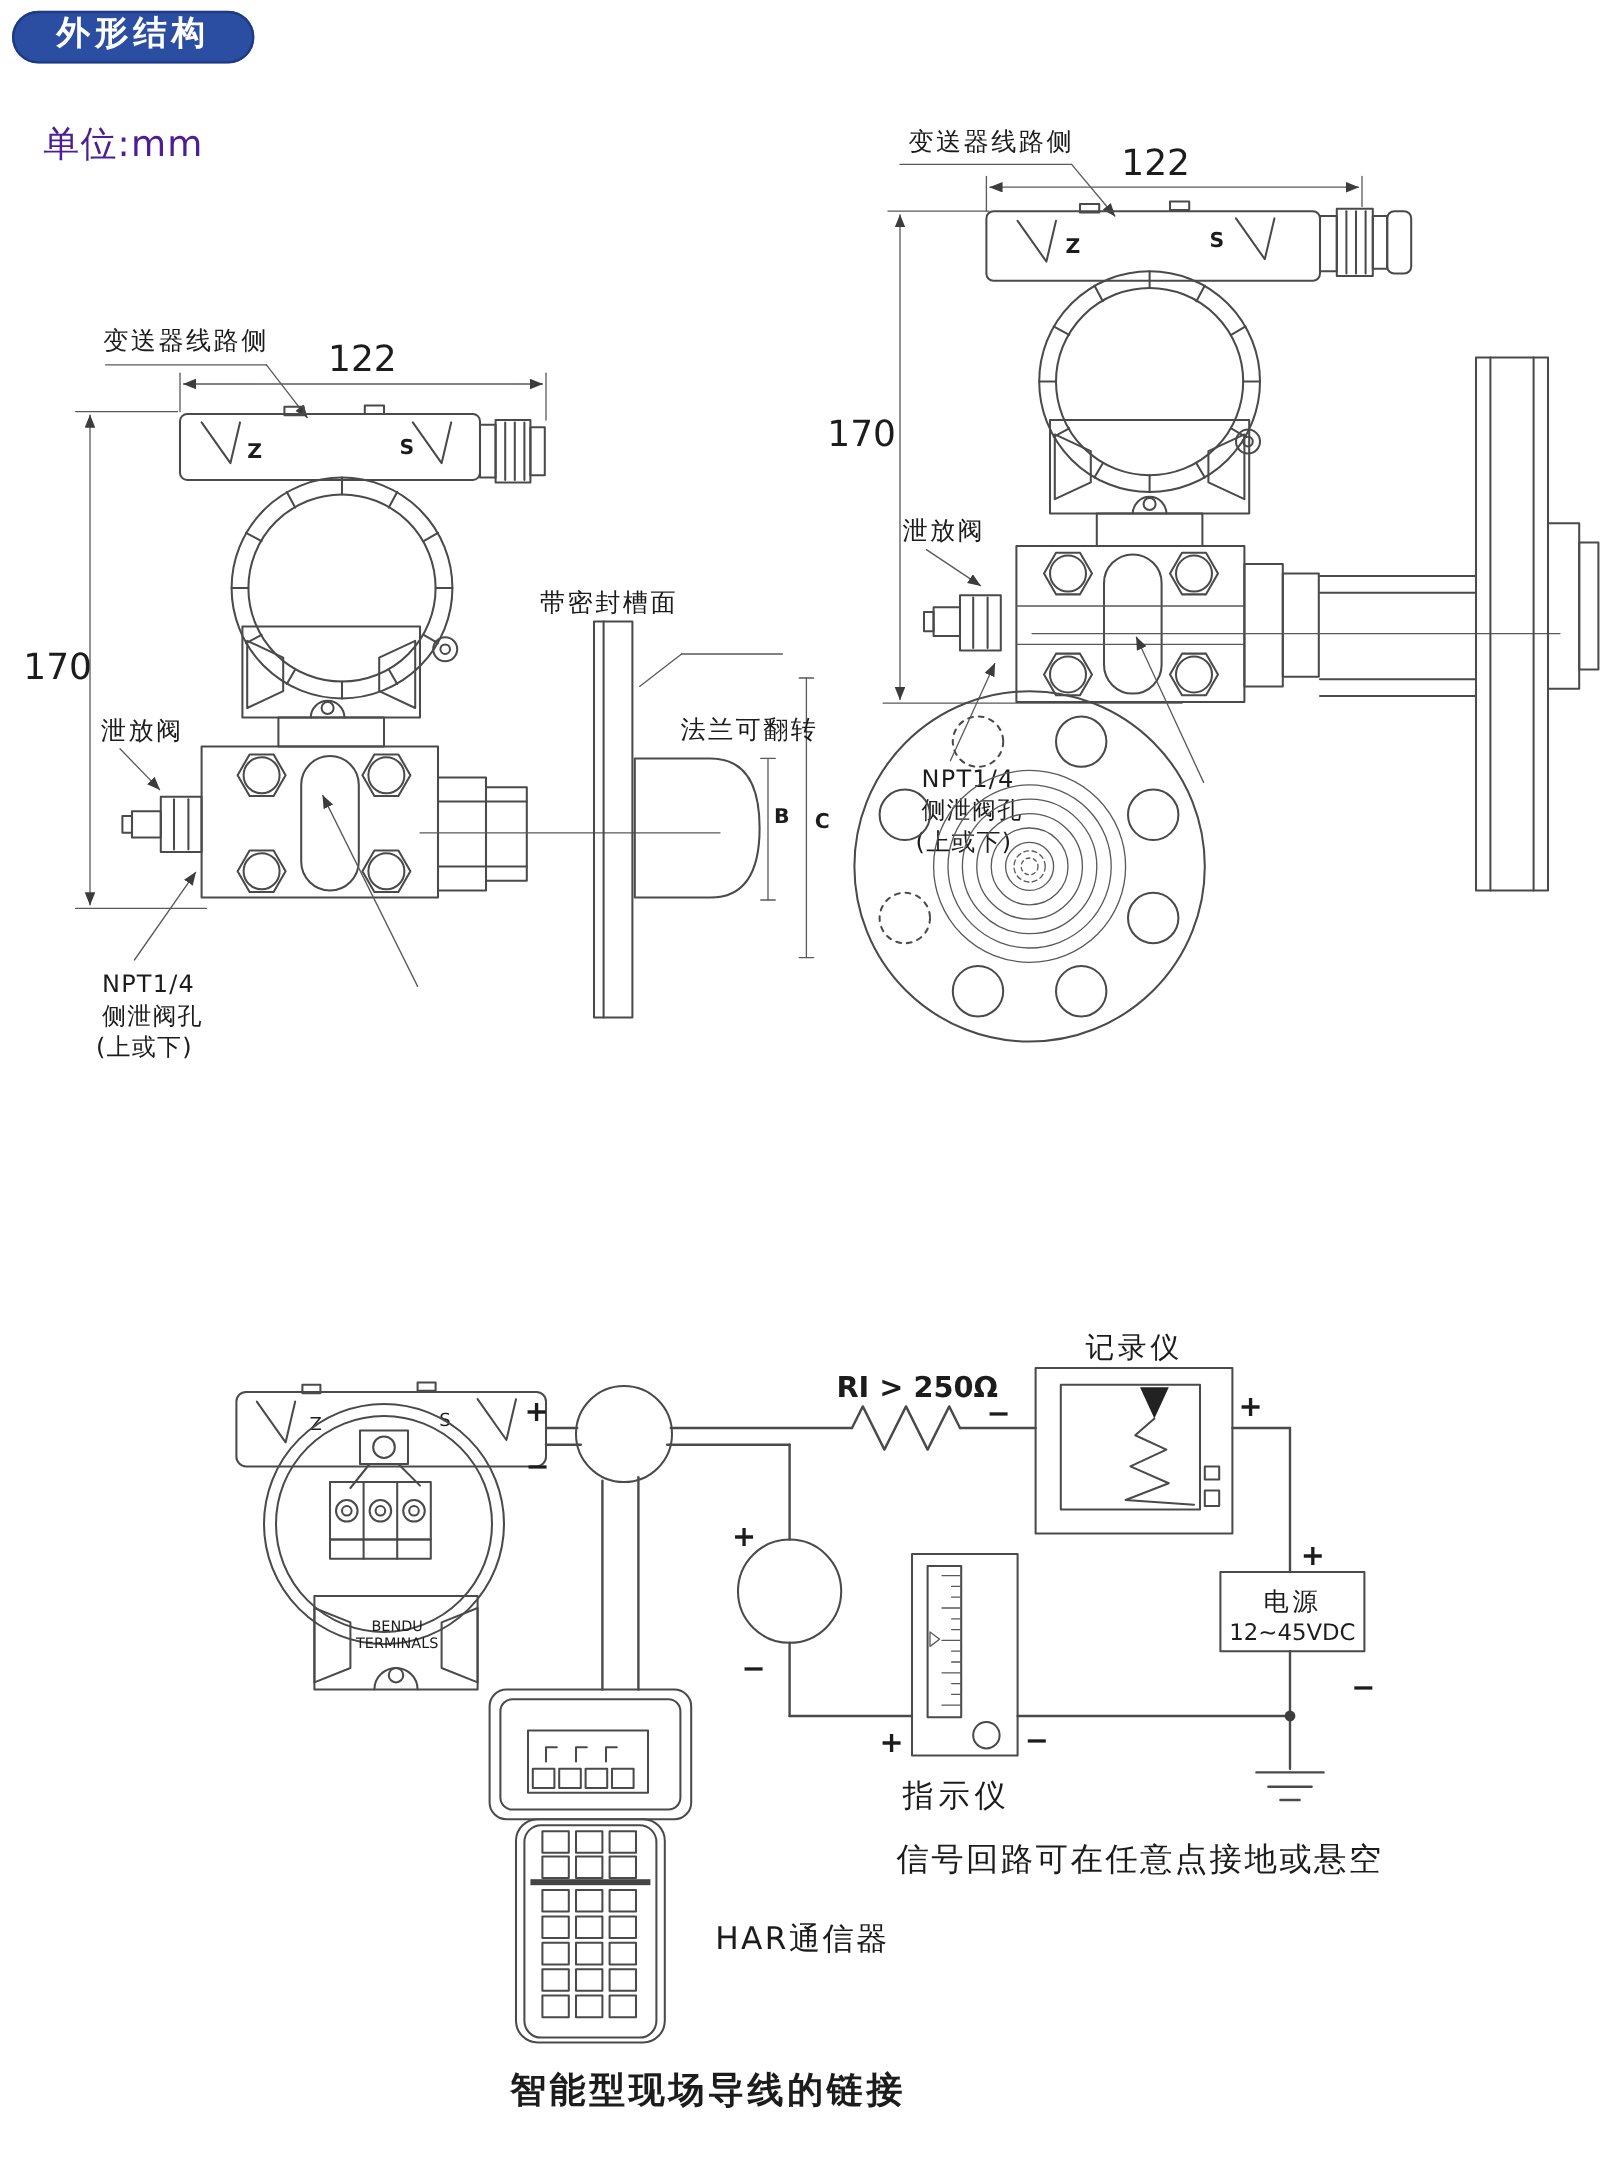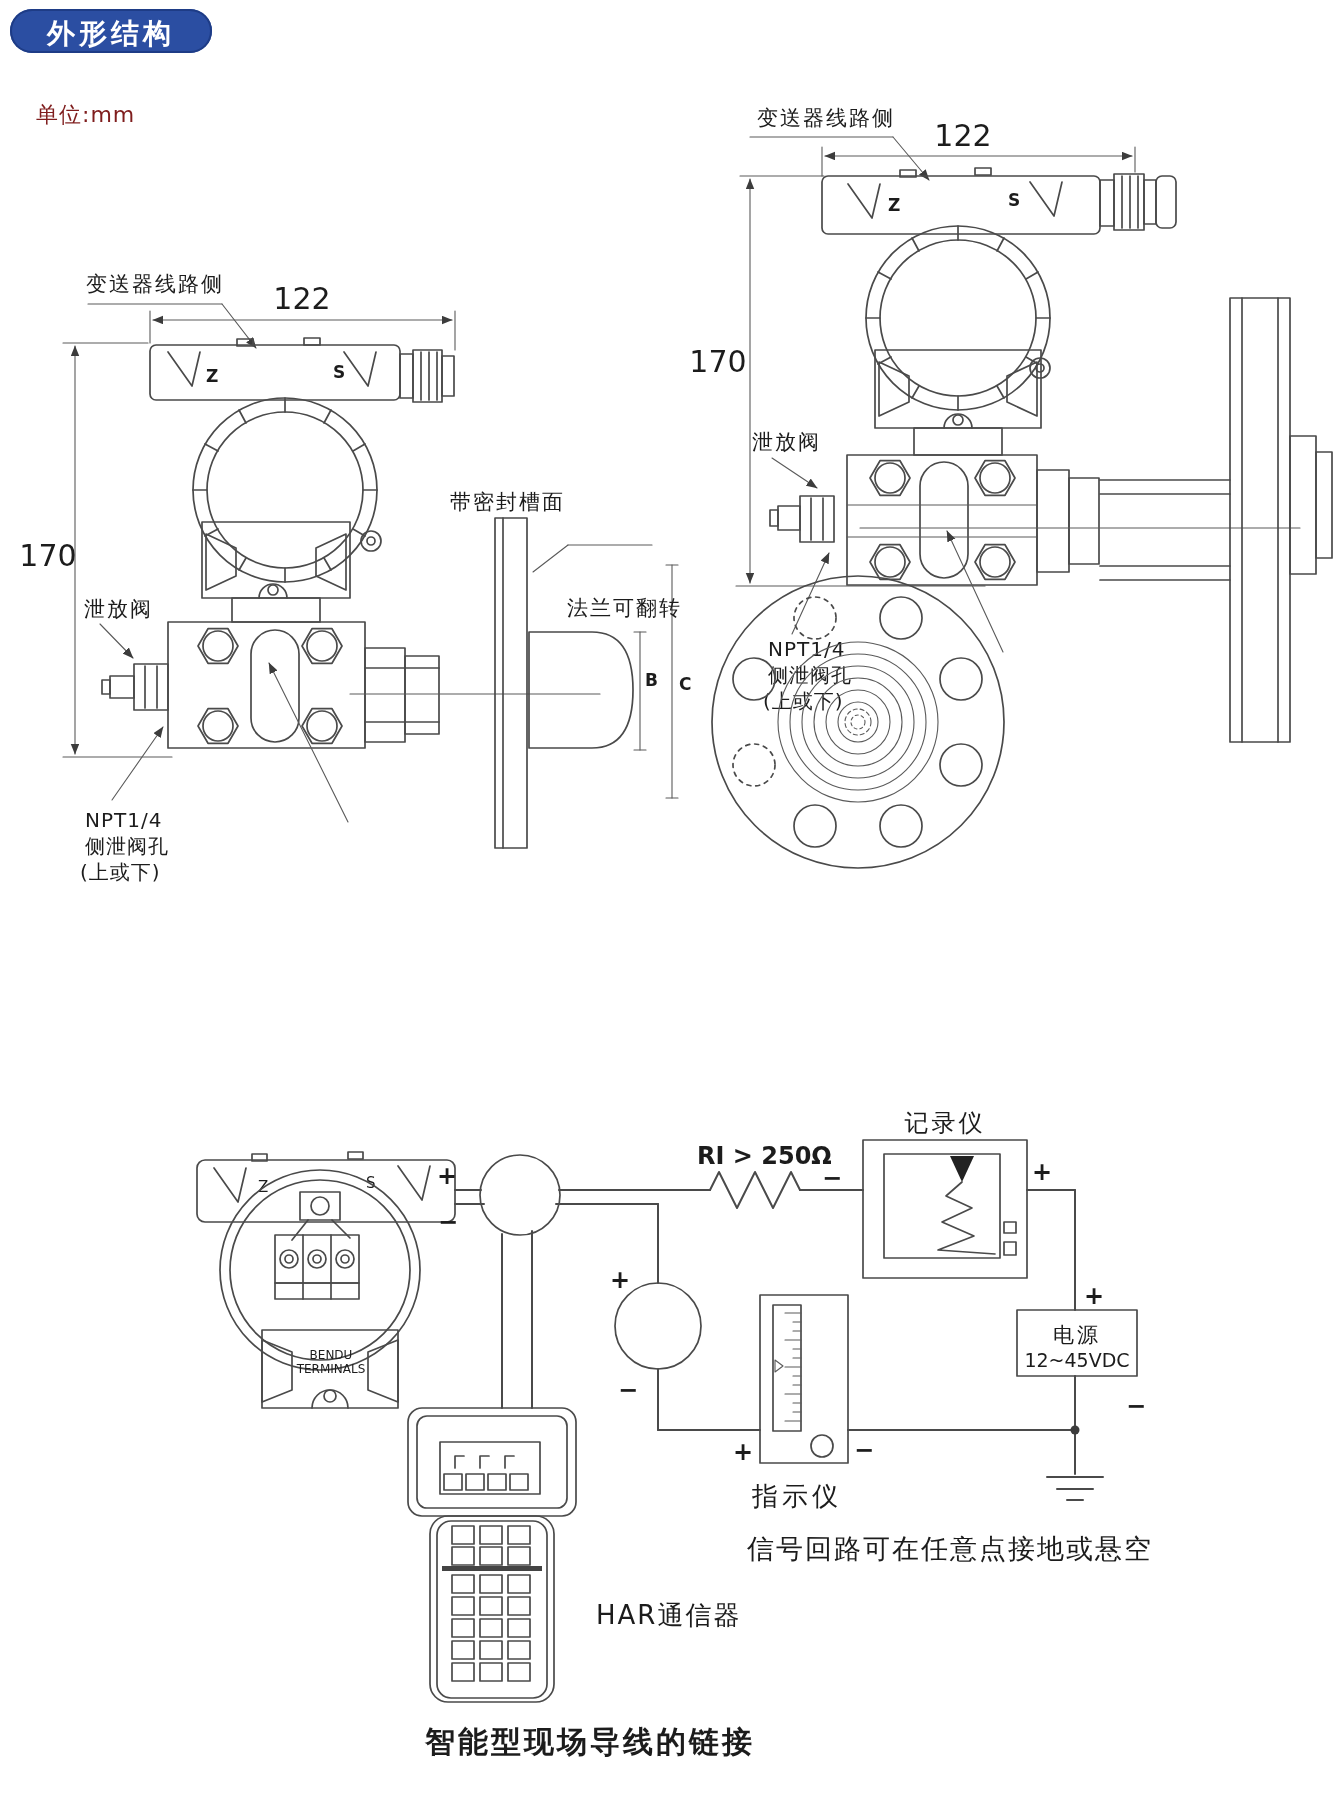--- a/index.html
+++ b/index.html
@@ -1,22 +1,22 @@
 <!DOCTYPE html>
 <html><head>
 <meta charset="utf-8">
 <style>
   html,body{margin:0;padding:0;background:#ffffff;}
   .page{position:relative;width:1340px;height:1808px;background:#ffffff;overflow:hidden;
         font-family:"DejaVu Sans",sans-serif;}
   .badge{position:absolute;left:10px;top:9px;width:202px;height:44px;background:#2b4ea2;
          border-radius:23px;color:#ffffff;font-weight:bold;font-size:28px;letter-spacing:4px;
-         display:flex;align-items:flex-end;justify-content:center;
+         display:flex;align-items:flex-start;justify-content:center;
          box-shadow:inset 0 0 0 2px #1e3c86;}
-  .unit{position:absolute;left:36px;top:100px;font-size:22px;color:#7f1d1d;letter-spacing:1px;}
+  .unit{position:absolute;left:36px;top:100px;font-size:30px;color:#4c1d95;letter-spacing:1px;}
   svg{position:absolute;left:0;top:0;}
   .ln{stroke:#4a4a4a;stroke-width:1.7;fill:none;stroke-linecap:round;stroke-linejoin:round;}
   .thin{stroke:#5a5a5a;stroke-width:1.1;}
   .wire{stroke:#4a4a4a;stroke-width:2;}
   .t{fill:#1c1c1c;font-family:"DejaVu Sans",sans-serif;stroke:none;}
   .d{font-size:30px;}
   .cj{font-size:21px;letter-spacing:2px;}
   .sm{font-size:20px;letter-spacing:1px;}
   .mk{font-size:17px;font-weight:bold;}
   .pm{font-size:24px;font-weight:bold;}

